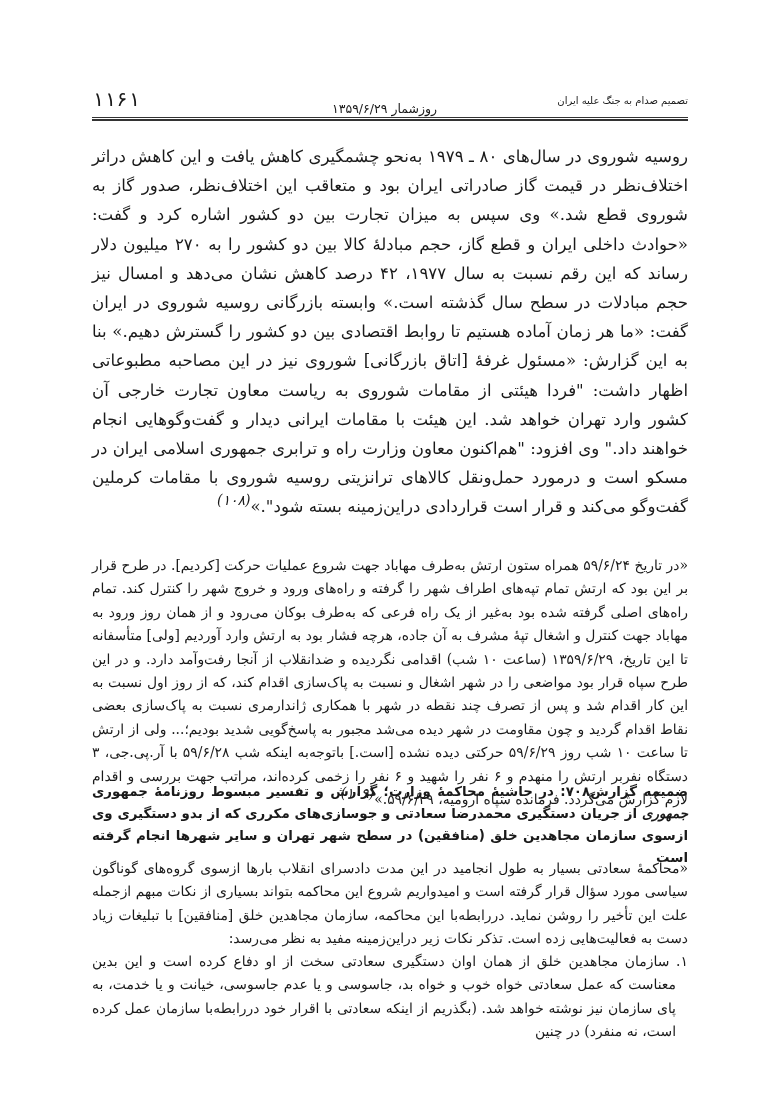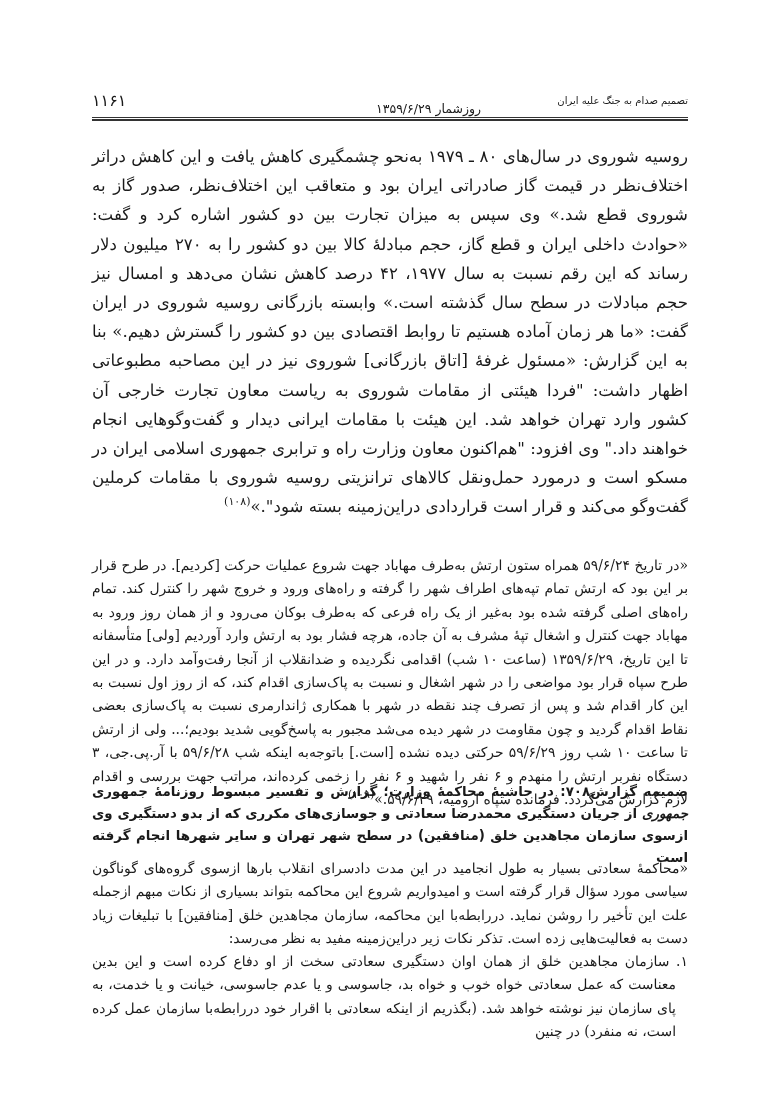--- a/index.html
+++ b/index.html
@@ -16,27 +16,27 @@
   .running-head {
     position: absolute; top: 92px; left: 0; right: 0; height: 28px;
   }
   .book-title {
     position: absolute; right: 0; top: 0;
     font-family: "DejaVu Sans", "Liberation Sans", sans-serif;
     font-size: 10px; line-height: 18px;
   }
   .page-number {
     position: absolute; left: 0; top: 0;
-    font-family: Liberation Serif, serif;
-    font-size: 16px; line-height: 18px; direction: ltr;
+    font-family: Liberation Mono, monospace;
+    font-size: 20px; line-height: 18px; direction: ltr;
   }
   .daybook-label {
     position: absolute; left: 236px; top: 9px;
     font-family: "DejaVu Sans", "Liberation Sans", sans-serif;
-    font-size: 12.5px; line-height: 16px; background: #fff; padding: 0 4px; margin-left: 44px;
+    font-size: 12.5px; line-height: 16px; background: #fff; padding: 0 4px;
   }
   .head-rule {
     position: absolute; left: 0; right: 0; top: 25px; height: 0;
     border-top: 1px solid #333; border-bottom: 2px solid #333; padding-top: 1px;
   }
   
   .para {
     position: absolute; left: 0; right: 0; margin: 0;
     text-align: justify; text-align-last: right;
   }
@@ -56,21 +56,21 @@
   .b705 { top: 554px; }
   .h708 { top: 781px; }
   .b708 { top: 857px; }
   .list-item {
     position: absolute; left: 0; right: 0; margin: 0; top: 950px;
     font-size: 13.9px; line-height: 23.4px;
     padding-right: 12px; text-indent: -12px;
     text-align: justify; text-align-last: right;
   }
   sup.fn {
-    font-size: 11px; line-height: 0; vertical-align: super;
+    font-size: 14px; line-height: 0; vertical-align: super; font-style: italic;
   }
   em.it { font-style: italic; }
 </style>
 </head>
 <body>
 
 <div class="page">
 
   <div class="running-head">
     <span class="book-title">تصمیم صدام به جنگ علیه ایران</span>

